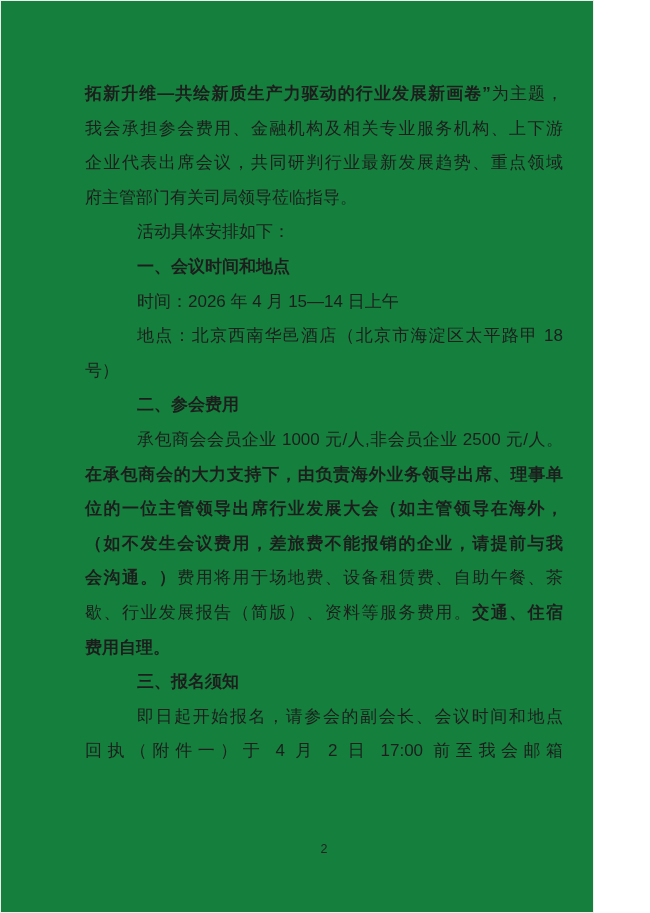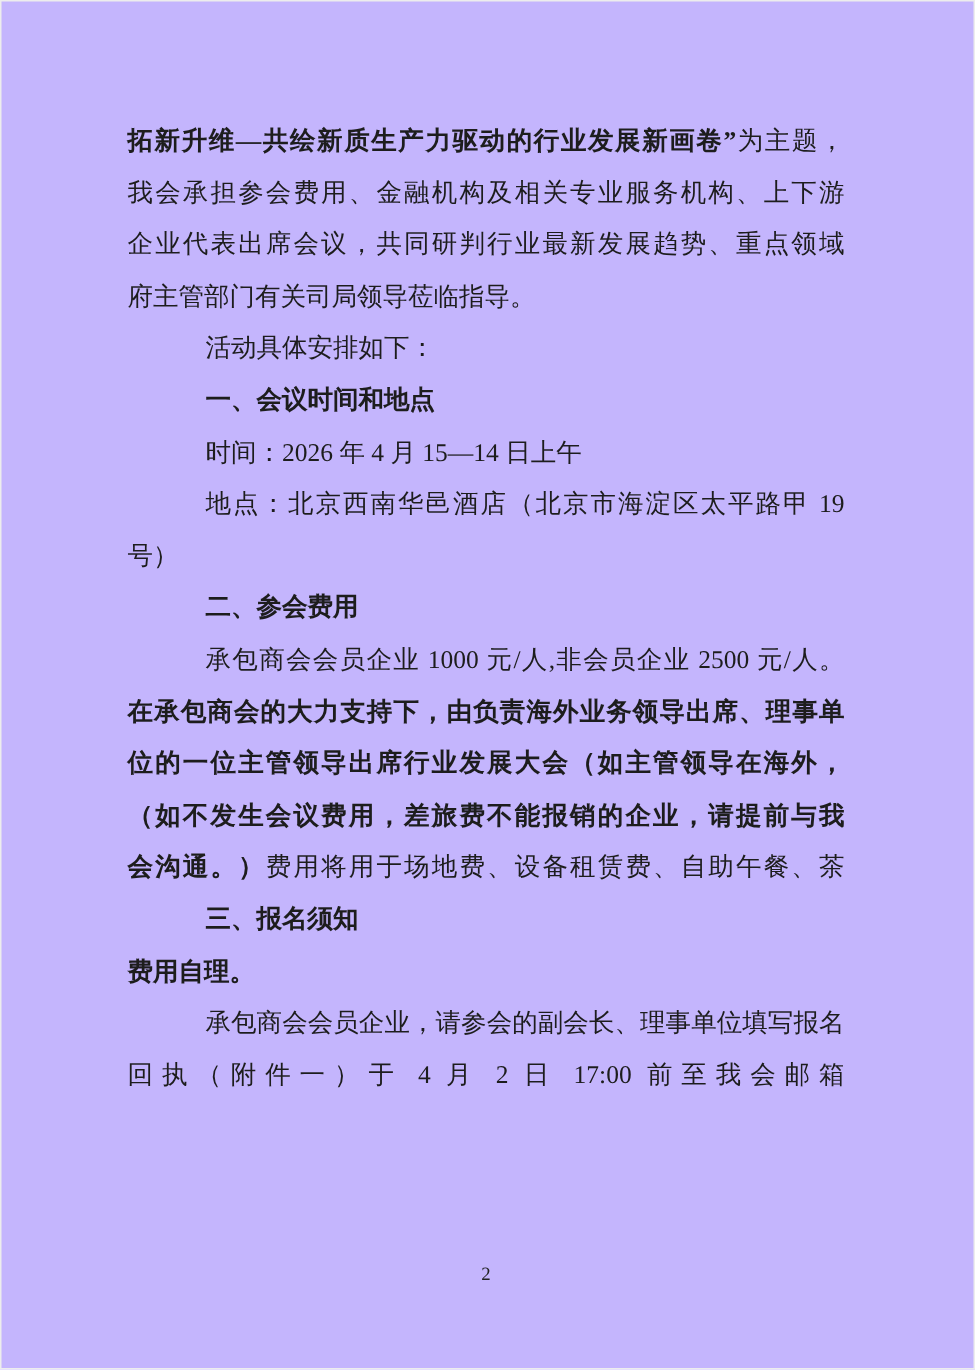--- a/index.html
+++ b/index.html
@@ -1,24 +1,24 @@
 <!DOCTYPE html>
 <html><head>
 <meta charset="utf-8">
 <style>
   * { margin: 0; padding: 0; box-sizing: border-box; }
   html, body { background: #ffffff; }
   .page {
     position: relative;
-    width: 650px;
+    width: 594px;
     height: 913px;
-    background: #c4b5fd;
+    background: #15803d;
     border: 1px solid #ededed;
     overflow: hidden;
-    font-family: Liberation Serif, serif;
+    font-family: Liberation Sans, sans-serif;
     color: #1d1d1d;
   }
   .textblock {
     position: absolute;
     left: 84px;
     top: 76px;
     width: 478px;
   }
   .line {
     font-size: 17px;
@@ -46,27 +46,28 @@
 
 <div class="page">
   <div class="textblock">
       <div class="line fill"><span class="b">拓新升维—共绘新质生产力驱动的行业发展新画卷”</span><span>为主题，</span></div>
       <div class="line fill"><span>我会承担参会费用、金融机构及相关专业服务机构、上下游</span></div>
       <div class="line fill"><span>企业代表出席会议，共同研判行业最新发展趋势、重点领域</span></div>
       <div class="line"><span>府主管部门有关司局领导莅临指导。</span></div>
       <div class="line indent"><span>活动具体安排如下：</span></div>
       <div class="line indent"><span class="b">一、会议时间和地点</span></div>
       <div class="line indent"><span>时间：2026 年 4 月 15—14 日上午</span></div>
-      <div class="line indent fill"><span>地点：北京西南华邑酒店（北京市海淀区太平路甲 19</span></div>
+      <div class="line indent fill"><span>地点：北京西南华邑酒店（北京市海淀区太平路甲 18</span></div>
       <div class="line"><span>号）</span></div>
       <div class="line indent"><span class="b">二、参会费用</span></div>
       <div class="line indent fill"><span>承包商会会员企业 1000 元/人,非会员企业 2500 元/人。</span></div>
       <div class="line fill"><span class="b">在承包商会的大力支持下，由负责海外业务领导出席、理事单</span></div>
       <div class="line fill"><span class="b">位的一位主管领导出席行业发展大会（如主管领导在海外，</span></div>
       <div class="line fill"><span class="b">（如不发生会议费用，差旅费不能报销的企业，请提前与我</span></div>
       <div class="line fill"><span class="b">会沟通。）</span><span>费用将用于场地费、设备租赁费、自助午餐、茶</span></div>
+      <div class="line fill"><span>歇、行业发展报告（简版）、资料等服务费用。</span><span class="b">交通、住宿</span></div>
+      <div class="line"><span class="b">费用自理。</span></div>
       <div class="line indent"><span class="b">三、报名须知</span></div>
-      <div class="line"><span class="b">费用自理。</span></div>
-      <div class="line indent fill"><span>承包商会会员企业，请参会的副会长、理事单位填写报名</span></div>
+      <div class="line indent fill"><span>即日起开始报名，请参会的副会长、会议时间和地点</span></div>
       <div class="line fill"><span>回执（附件一）于 4 月 2 日 17:00 前至我会邮箱</span></div>
     </div>
   <div class="pageno">2</div>
 </div>
 
 </body></html>

